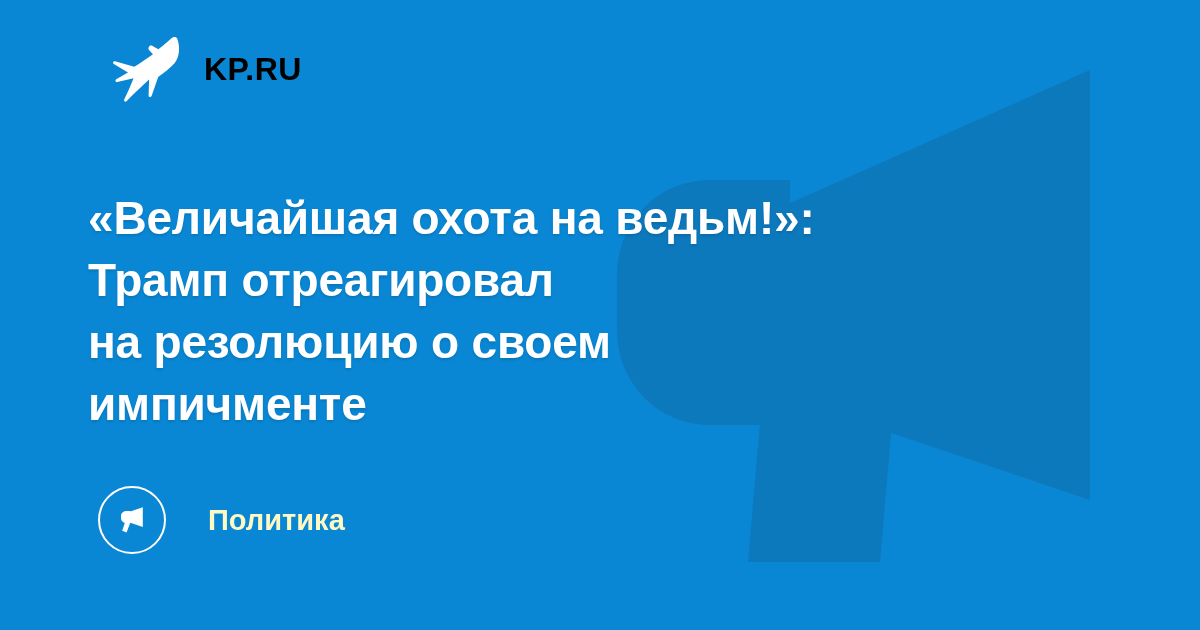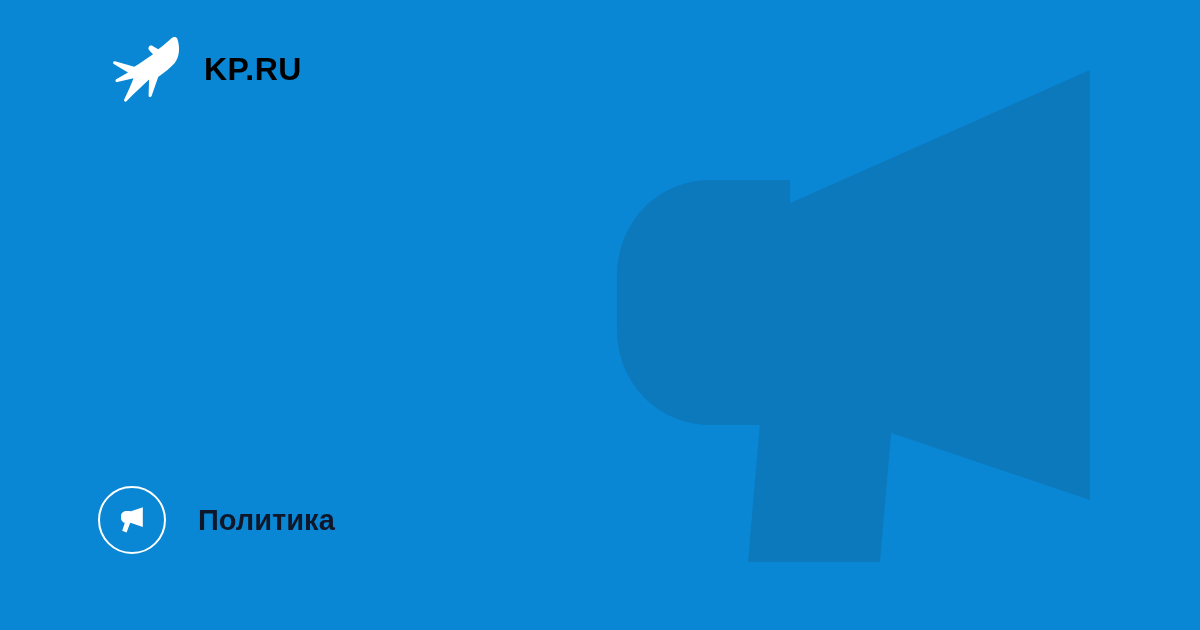--- a/index.html
+++ b/index.html
@@ -82,22 +82,22 @@
     border: 2px solid #ffffff;
     border-radius: 50%;
     display: flex;
     align-items: center;
     justify-content: center;
     box-sizing: border-box;
     flex: none;
   }
   .cat-circle svg { display: block; }
   .cat-label {
-    margin-left: 32px;
-    color: #0f172a;
+    margin-left: 42px;
+    color: #fef9c3;
     font-size: 29px;
     font-weight: bold;
     line-height: 1;
     white-space: nowrap;
   }
 </style>
 </head>
 <body>
 
 <div class="card">
@@ -137,20 +137,26 @@
                L40.6 62.4
                C40.5 64.2 43.0 64.7 43.6 63.0
                L50.2 44.0
                C56.8 38.8 62.0 35.4 66.5 30.2
                C71.6 24.3 72.3 13.9 69.3 5.8
                C68.5 3.6 65.4 3.4 63.5 5.2 Z"></path>
     </svg>
     <span class="logo-text">KP.RU</span>
   </div>
 
+  <h1 class="headline">
+    <span class="hl-line">«Величайшая охота на ведьм!»:</span>
+    <span class="hl-line">Трамп отреагировал</span>
+    <span class="hl-line">на резолюцию о своем</span>
+    <span class="hl-line">импичменте</span>
+  </h1>
 
   <div class="category">
     <span class="cat-circle">
       <svg width="36" height="36" viewBox="0 0 36 36" aria-hidden="true">
 
         <path fill="#ffffff" d="M11.3 19.6 L16.0 21.3 L12.6 30.4 L8.2 28.7 Z"></path>
 
         <path fill="#ffffff" d="M12.1 8.9
                  C9.3 8.9 7.0 11.2 7.0 14.0
                  L7.0 16.1

